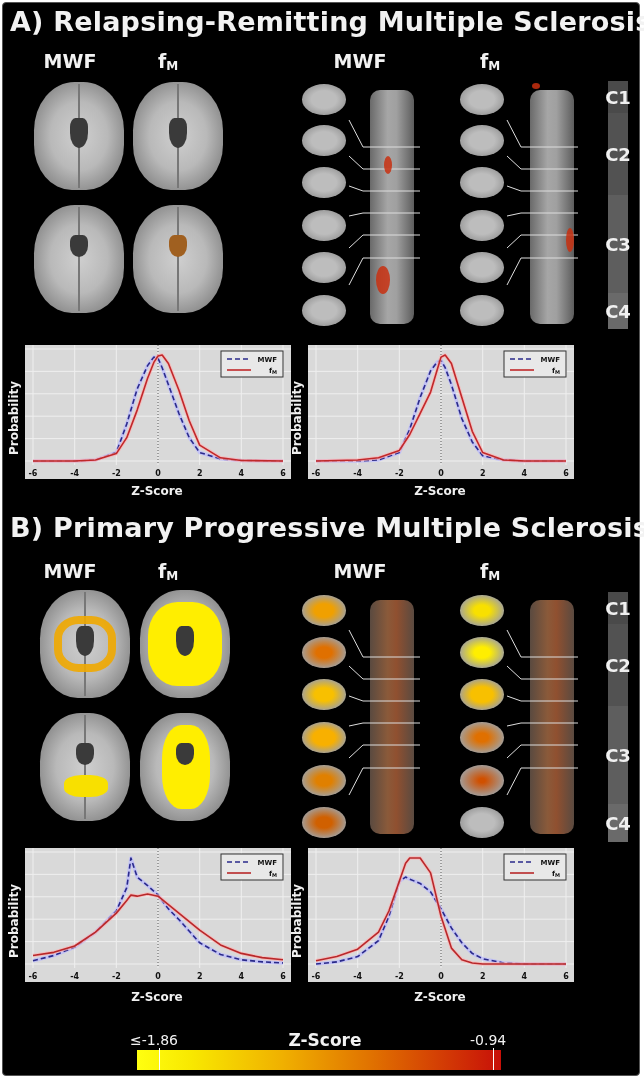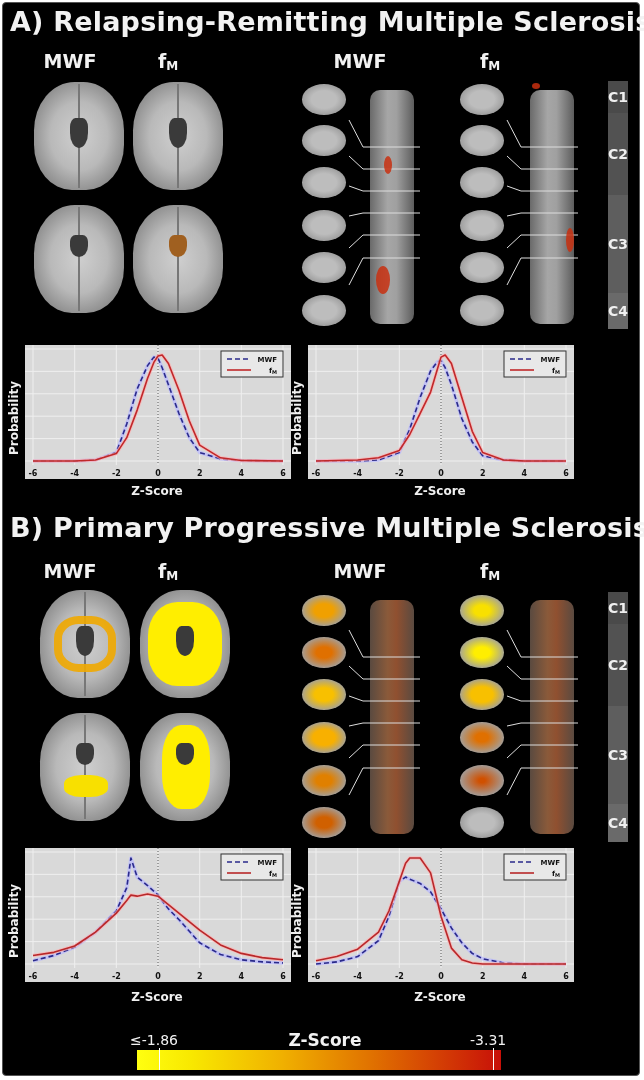--- a/index.html
+++ b/index.html
@@ -8,21 +8,21 @@
   .section-title{position:absolute;left:10px;color:#f2f2f2;font-size:27px;font-weight:bold;letter-spacing:0.2px;white-space:nowrap;}
   .col-label{position:absolute;color:#f2f2f2;font-size:19px;font-weight:bold;text-align:center;width:70px;}
   .col-label sub{font-size:12px;vertical-align:-2px;}
   .brain{position:absolute;width:90px;height:108px;border-radius:45% 45% 42% 42%;
      background:radial-gradient(ellipse at 50% 50%, #cfcfcf 0%, #b9b9b9 45%, #8e8e8e 75%, #555 100%);}
   .brain .vent{position:absolute;left:36px;top:36px;width:18px;height:30px;background:#3a3a3a;border-radius:30% 30% 50% 50%;}
   .brain .fissure{position:absolute;left:44px;top:2px;width:2px;height:104px;background:#777;}
   .cord{position:absolute;width:44px;height:234px;border-radius:10px;background:linear-gradient(90deg,#6a6a6a,#a6a6a6 40%,#a0a0a0 60%,#5d5d5d);}
   .slice{position:absolute;width:44px;height:31px;border-radius:50%;background:radial-gradient(ellipse,#bdbdbd 40%,#9a9a9a 75%,#ddd 90%,#555 100%);}
   .level-bar{position:absolute;left:608px;width:20px;background:#5c5c5c;}
-  .level{position:absolute;left:0;width:20px;color:#f0f0f0;font-weight:bold;font-size:14px;display:flex;align-items:center;justify-content:center;}
+  .level{position:absolute;left:0;width:20px;color:#f0f0f0;font-weight:bold;font-size:18px;display:flex;align-items:center;justify-content:center;}
   .chart{position:absolute;}
   .chart svg{display:block;}
   .ylabel{position:absolute;color:#f0f0f0;font-size:12px;font-weight:bold;transform:rotate(-90deg);transform-origin:left top;white-space:nowrap;}
   .xlabel{position:absolute;color:#f0f0f0;font-size:12px;font-weight:bold;width:100px;text-align:center;}
   .cbar-title{position:absolute;left:270px;top:1030px;color:#f2f2f2;font-size:17px;font-weight:bold;width:110px;text-align:center;}
   .cbar-min{position:absolute;left:130px;top:1032px;color:#f2f2f2;font-size:14px;}
   .cbar-max{position:absolute;left:470px;top:1032px;color:#f2f2f2;font-size:14px;}
   .cbar{position:absolute;left:137px;top:1050px;width:364px;height:20px;background:linear-gradient(90deg,#ffff10 0%,#f8e800 15%,#f0b000 40%,#e07000 65%,#c81008 100%);}
   .cbar-tick{position:absolute;top:1048px;width:1px;height:22px;background:#fff;}
 </style>
@@ -309,16 +309,16 @@
 <div class="ylabel" style="left:7px;top:958px;">Probability</div>
 <div class="ylabel" style="left:290px;top:958px;">Probability</div>
 
 <div class="xlabel" style="left:107px;top:484px;">Z-Score</div>
 <div class="xlabel" style="left:390px;top:484px;">Z-Score</div>
 <div class="xlabel" style="left:107px;top:990px;">Z-Score</div>
 <div class="xlabel" style="left:390px;top:990px;">Z-Score</div>
 
 <div class="cbar-min">≤-1.86</div>
 <div class="cbar-title">Z-Score</div>
-<div class="cbar-max">-3.31</div>
+<div class="cbar-max">-0.94</div>
 <div class="cbar"></div>
 <div class="cbar-tick" style="left:159px;"></div>
 <div class="cbar-tick" style="left:493px;"></div>
 
 </body></html>

